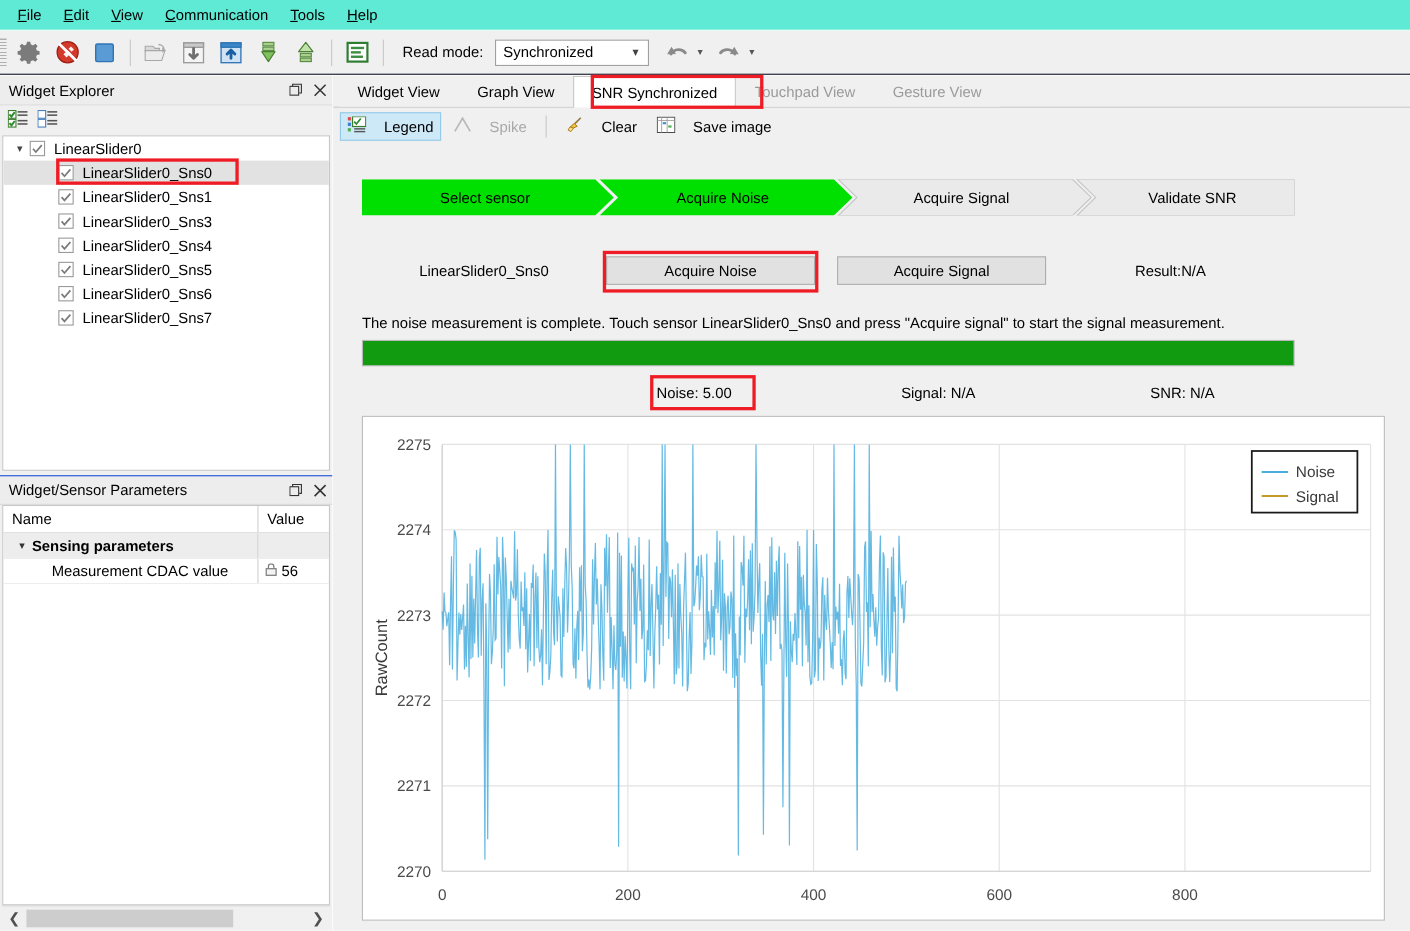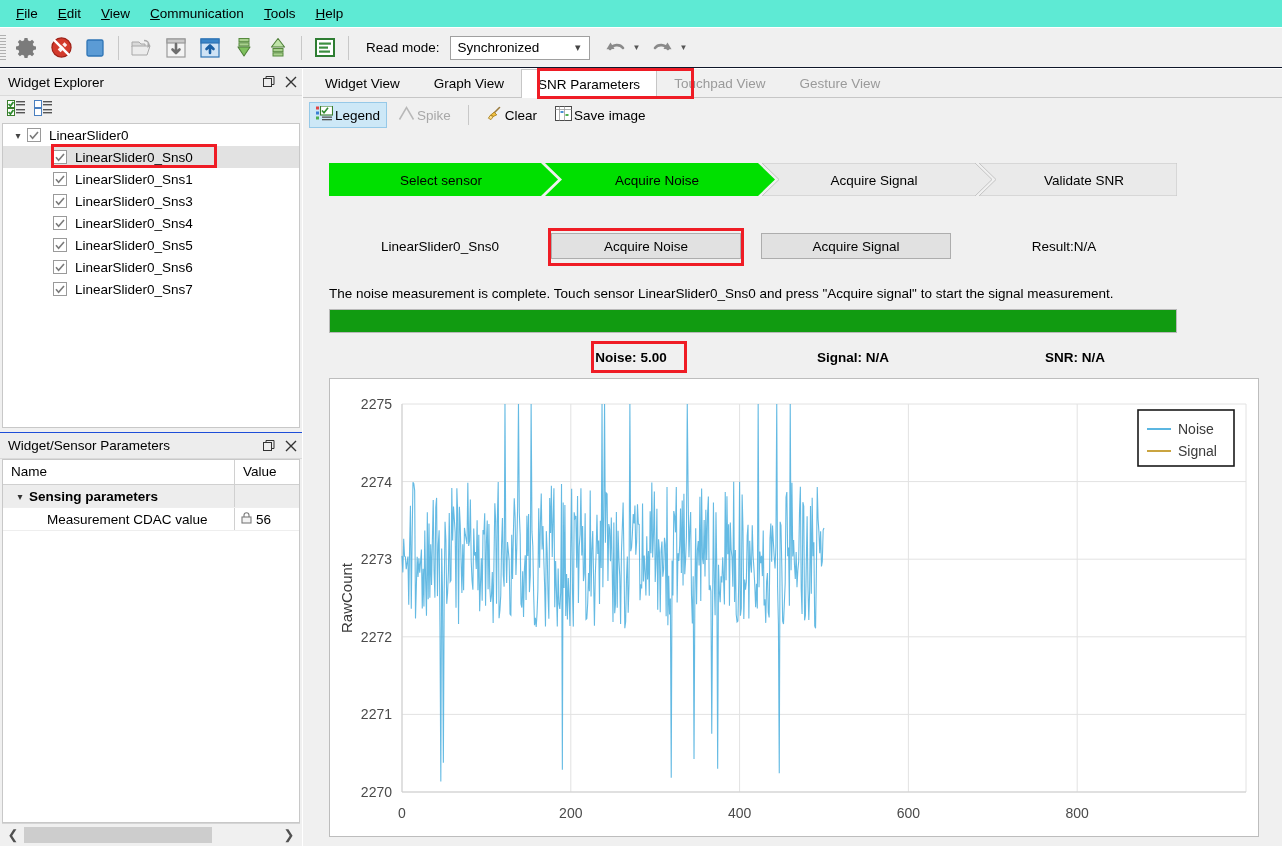--- a/index.html
+++ b/index.html
@@ -234,21 +234,21 @@
 
   .view-toolbar {
     height: 34px;
     display: flex; align-items: center;
     gap: 4px;
     padding-left: 6px;
     background: #f0f0f0;
   }
   .vt-btn {
     display: flex; align-items: center;
-    gap: 2px;
+    gap: 16px;
     padding: 3px 6px;
     font-size: 13.5px;
     border: 1px solid transparent;
   }
   .vt-btn.toggled {
     background: #cde8f7;
     border-color: #96c9e8;
   }
   .vt-btn.disabled { color: #a8a8a8; }
   .vt-sep { width: 1px; height: 20px; background: #c8c8c8; margin: 0 6px; }
@@ -563,21 +563,21 @@
   <div class="right-pane">
 
     <div class="tabbar">
       <div class="tab">
         <span>Widget View</span>
       </div>
       <div class="tab">
         <span>Graph View</span>
       </div>
       <div class="tab active">
-        <span>SNR Parameters</span>
+        <span>SNR Synchronized</span>
       </div>
       <div class="tab disabled">
         <span>Touchpad View</span>
       </div>
       <div class="tab disabled">
         <span>Gesture View</span>
       </div>
     </div>
 
     <div class="view-toolbar">
@@ -665,21 +665,21 @@
   </div>
   <div style="flex:1; text-align:center; font-size:13.5px;">Result:N/A</div>
 </div>
 
 <div style="position:absolute; left:329px; top:286px; width:860px; font-size:13.5px; white-space:nowrap;">The noise measurement is complete. Touch sensor LinearSlider0_Sns0 and press "Acquire signal" to start the signal measurement.</div>
 
 <div style="position:absolute; left:329px; top:309px; width:848px; height:24px; border:1px solid #b9b9b9; background:#e8e8e8;">
   <div id="progress-fill" style="height: 100%; background: rgb(17, 155, 17); width: 100%;"></div>
 </div>
 
-<div style="position:absolute; left:329px; top:344px; width:848px; height:26px; display:flex; align-items:center;font-weight:bold;">
+<div style="position:absolute; left:329px; top:344px; width:848px; height:26px; display:flex; align-items:center;">
   <div style="width:232px;"></div>
   <div style="position:relative; width:140px; text-align:center; font-size:13.5px;">
     <span>Noise:</span>
     <span>5.00</span>
     <div class="hl-box" style="left:30px; top:-9px; width:96px; height:32px;"></div>
   </div>
   <div style="width:82px;"></div>
   <div style="width:140px; text-align:center; font-size:13.5px;">
     <span>Signal:</span>
     <span>N/A</span>

